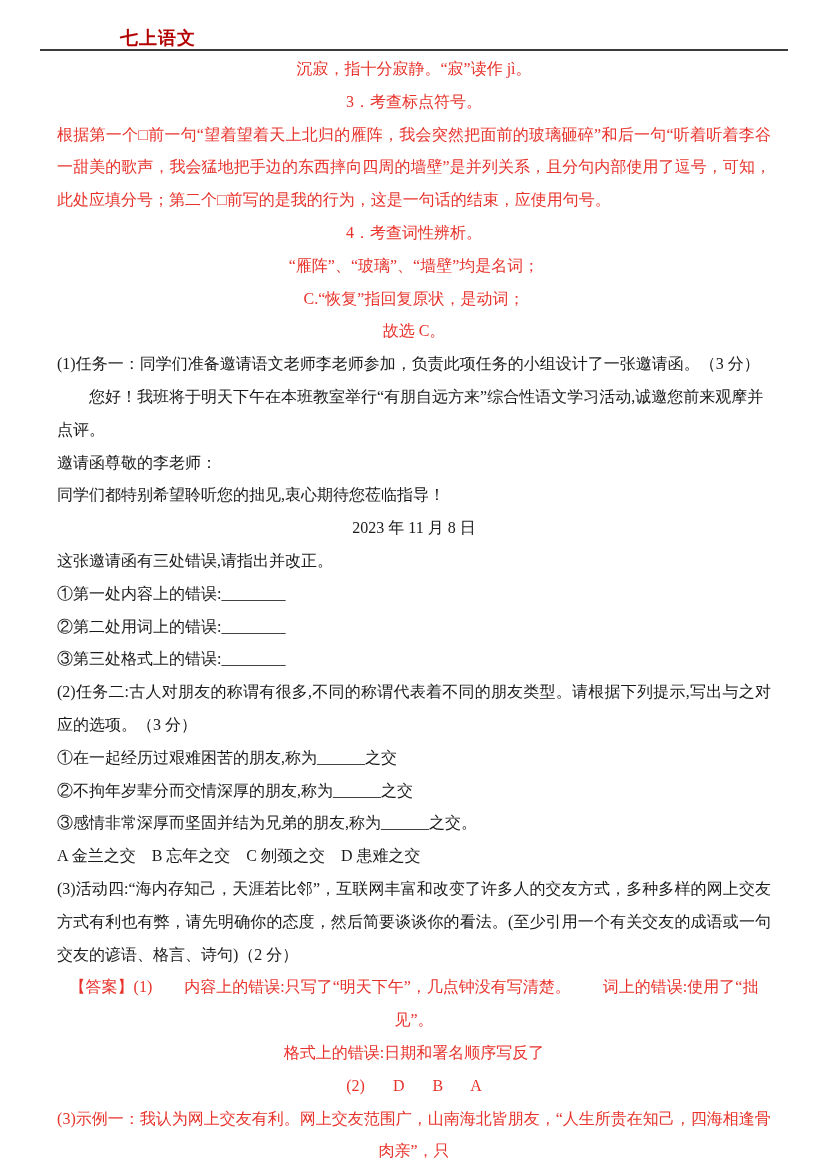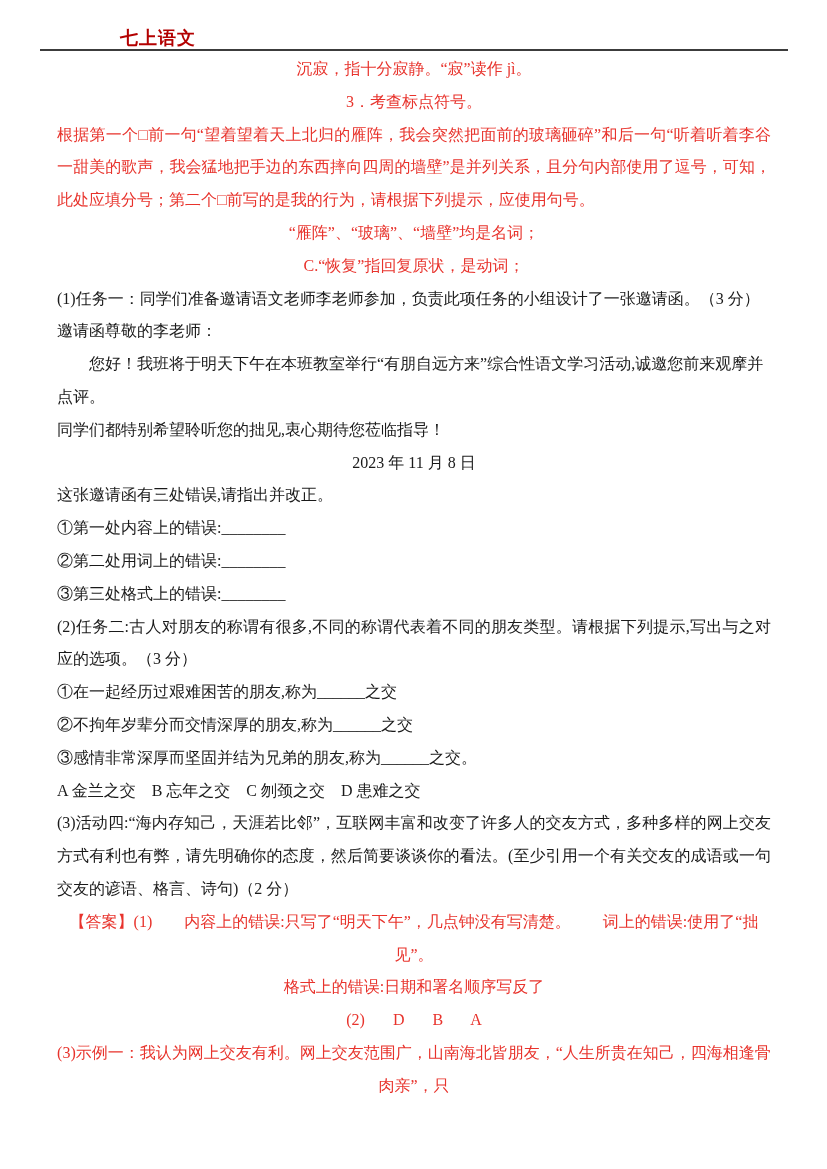--- a/index.html
+++ b/index.html
@@ -42,26 +42,28 @@
 <div class="page">
 
   <div class="header">
     <div class="header-title">七上语文</div>
     <div class="header-rule"></div>
   </div>
 
   <div class="content">
     <p class="para t-red">沉寂，指十分寂静。“寂”读作 jì。</p>
     <p class="para t-red">3．考查标点符号。</p>
-    <p class="para t-red justify">根据第一个□前一句“望着望着天上北归的雁阵，我会突然把面前的玻璃砸碎”和后一句“听着听着李谷一甜美的歌声，我会猛地把手边的东西摔向四周的墙壁”是并列关系，且分句内部使用了逗号，可知，此处应填分号；第二个□前写的是我的行为，请根据下列提示，应使用句号。</p>
+    <p class="para t-red justify">根据第一个□前一句“望着望着天上北归的雁阵，我会突然把面前的玻璃砸碎”和后一句“听着听着李谷一甜美的歌声，我会猛地把手边的东西摔向四周的墙壁”是并列关系，且分句内部使用了逗号，可知，此处应填分号；第二个□前写的是我的行为，这是一句话的结束，应使用句号。</p>
+    <p class="para t-red">4．考查词性辨析。</p>
     <p class="para t-red">“雁阵”、“玻璃”、“墙壁”均是名词；</p>
     <p class="para t-red">C.“恢复”指回复原状，是动词；</p>
+    <p class="para t-red">故选 C。</p>
     <p class="para">(1)任务一：同学们准备邀请语文老师李老师参加，负责此项任务的小组设计了一张邀请函。（3 分）</p>
+    <p class="para kai indent">您好！我班将于明天下午在本班教室举行“有朋自远方来”综合性语文学习活动,诚邀您前来观摩并点评。</p>
     <p class="para kai">邀请函尊敬的李老师：</p>
-    <p class="para kai indent">您好！我班将于明天下午在本班教室举行“有朋自远方来”综合性语文学习活动,诚邀您前来观摩并点评。</p>
     <p class="para kai">同学们都特别希望聆听您的拙见,衷心期待您莅临指导！</p>
     <p class="para right">2023 年 11 月 8 日</p>
     <p class="para">这张邀请函有三处错误,请指出并改正。</p>
     <p class="para">①第一处内容上的错误:________</p>
     <p class="para">②第二处用词上的错误:________</p>
     <p class="para">③第三处格式上的错误:________</p>
     <p class="para justify">(2)任务二:古人对朋友的称谓有很多,不同的称谓代表着不同的朋友类型。请根据下列提示,写出与之对应的选项。（3 分）</p>
     <p class="para">①在一起经历过艰难困苦的朋友,称为______之交</p>
     <p class="para">②不拘年岁辈分而交情深厚的朋友,称为______之交</p>
     <p class="para">③感情非常深厚而坚固并结为兄弟的朋友,称为______之交。</p>

